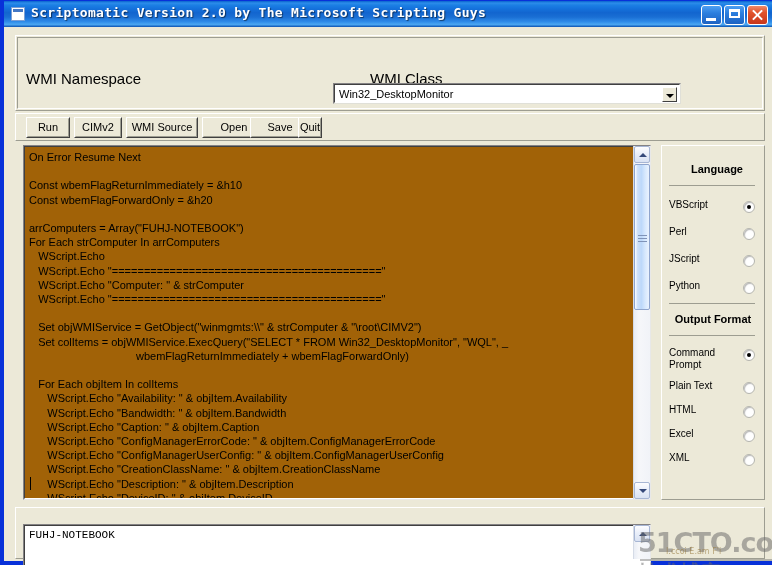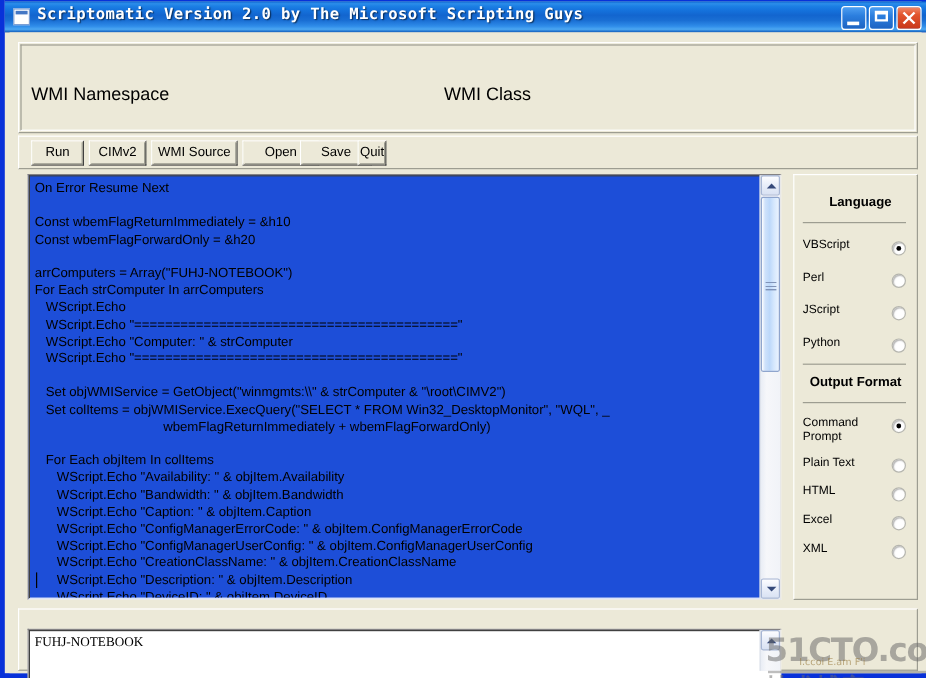--- a/index.html
+++ b/index.html
@@ -233,21 +233,21 @@
     background: #ffffff;
     border: 1px solid;
     border-color: #848284 #e8e8e8 #e8e8e8 #848284;
   }
   #editor-wrap .inner {
     position: absolute;
     left: 0; top: 0; right: 0; bottom: 0;
     box-sizing: border-box;
     border: 1px solid;
     border-color: #404040 #ffffff #ffffff #404040;
-    background: #1d4ed8;
+    background: #a16207;
     overflow: hidden;
   }
   #code {
     position: absolute;
     left: 4px; top: 3px;
     width: 600px;
     font-family: "Liberation Sans", sans-serif;
     font-size: 11px;
     line-height: 14.2px;
     color: #000000;
@@ -396,21 +396,21 @@
     box-sizing: border-box;
     border: 1px solid;
     border-color: #404040 #ffffff #ffffff #404040;
     background: #ffffff;
     overflow: hidden;
   }
   #target-text {
     position: absolute;
     left: 4px; top: 3px;
     font-size: 11px;
-    font-family: Liberation Serif, serif;
+    font-family: Liberation Mono, monospace;
     color: #000000;
     white-space: pre;
   }
 
   
   #watermark {
     position: absolute;
     left: 628px;
     top: 498px;
     width: 144px;
@@ -472,20 +472,26 @@
 
     <div class="panel" id="topgroup">
       <div class="panel-in" id="topgroup-inner"></div>
     </div>
 
     <div class="field-label" id="lbl-namespace">WMI Namespace</div>
 
 
     <div class="field-label" id="lbl-class">WMI Class</div>
 
+    <div class="combo" id="combo-class">
+      <div class="inner">
+        <span class="val">Win32_DesktopMonitor</span>
+        <span class="arrowbtn"></span>
+      </div>
+    </div>
 
     <div class="panel" id="btngroup"></div>
     <div id="toolbar-buttons">
         <div class="xp-button" style="left: 18px; top: 90px; width: 44px;"><span>Run</span><span class="shade"></span></div>
         <div class="xp-button" style="left: 66px; top: 90px; width: 48px;"><span>CIMv2</span><span class="shade"></span></div>
         <div class="xp-button" style="left: 118px; top: 90px; width: 72px;"><span>WMI Source</span><span class="shade"></span></div>
         <div class="xp-button" style="left: 194px; top: 90px; width: 64px;"><span>Open</span><span class="shade"></span></div>
         <div class="xp-button" style="left: 242px; top: 90px; width: 60px;"><span>Save</span><span class="shade"></span></div>
         <div class="xp-button" style="left: 290px; top: 90px; width: 24px;"><span>Quit</span><span class="shade"></span></div>
       </div>

